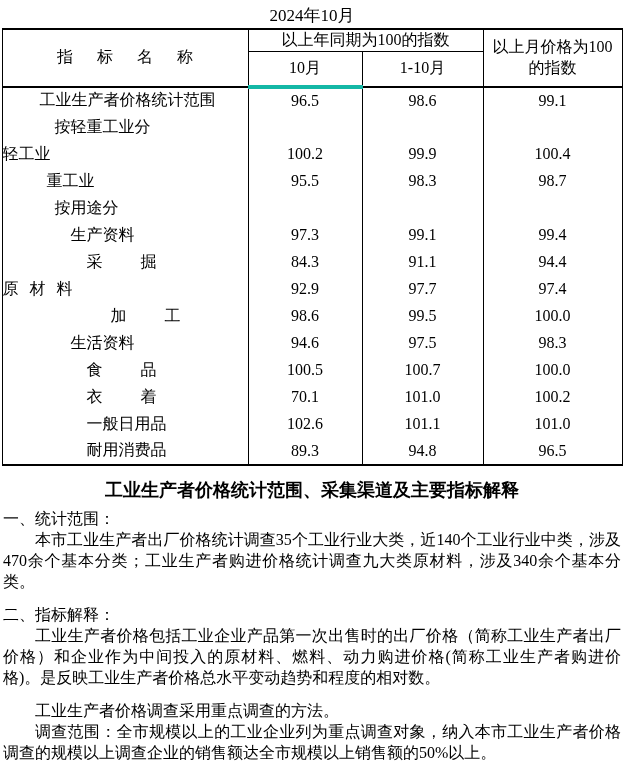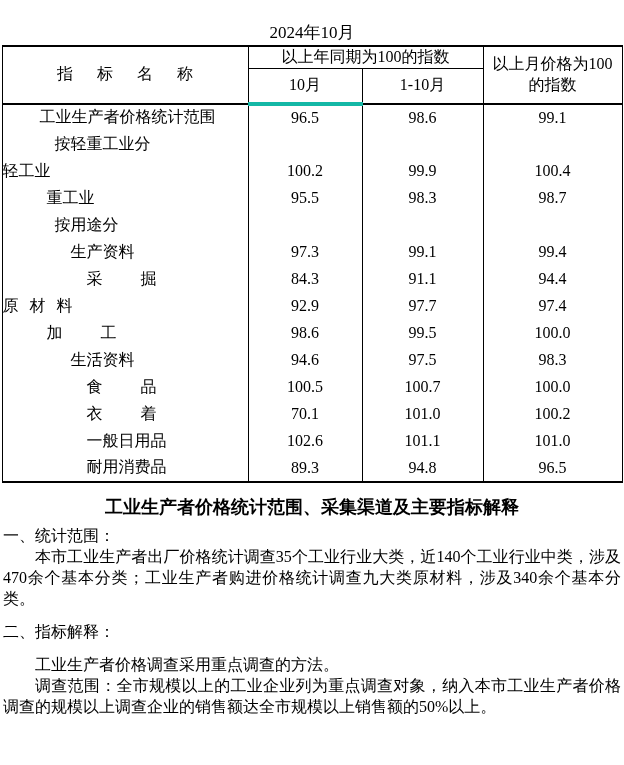--- a/index.html
+++ b/index.html
@@ -9,21 +9,21 @@
     color: #000000;
     font-family: "Liberation Serif", "DejaVu Serif", serif;
   }
   body {
     width: 624px;
     height: 765px;
     overflow: hidden;
   }
   
   .report-title {
-    padding-top: 23px;
+    padding-top: 6px;
     height: 20px;
     line-height: 20px;
     text-align: center;
     font-size: 17px;
   }
   
   table.price-table {
     margin: 2px auto 0 auto;
     width: 620px;
     border-collapse: collapse;
@@ -175,21 +175,21 @@
     <td class="num num-janoct">91.1</td>
     <td class="num num-mom">94.4</td>
   </tr>
       <tr>
     <td class="name-cell" style=""><span class="nm jname">原材料</span></td>
     <td class="num num-oct">92.9</td>
     <td class="num num-janoct">97.7</td>
     <td class="num num-mom">97.4</td>
   </tr>
       <tr>
-    <td class="name-cell" style="padding-left: 44px;"><span class="nm jname">加工</span></td>
+    <td class="name-cell" style="padding-left: 108px;"><span class="nm jname">加工</span></td>
     <td class="num num-oct">98.6</td>
     <td class="num num-janoct">99.5</td>
     <td class="num num-mom">100.0</td>
   </tr>
       <tr>
     <td class="name-cell" style="padding-left: 68px;"><span class="nm">生活资料</span></td>
     <td class="num num-oct">94.6</td>
     <td class="num num-janoct">97.5</td>
     <td class="num num-mom">98.3</td>
   </tr>
@@ -222,18 +222,19 @@
 
 <div class="notes-heading">工业生产者价格统计范围、采集渠道及主要指标解释</div>
 
 <div class="notes">
     <div class="note-section">
     <div class="note-title">一、统计范围：</div>
   <p>本市工业生产者出厂价格统计调查35个工业行业大类，近140个工业行业中类，涉及470余个基本分类；工业生产者购进价格统计调查九大类原材料，涉及340余个基本分类。</p>
     </div>
     <div class="note-section">
     <div class="note-title">二、指标解释：</div>
+  <p>工业生产者价格包括工业企业产品第一次出售时的出厂价格（简称工业生产者出厂价格）和企业作为中间投入的原材料、燃料、动力购进价格(简称工业生产者购进价格)。是反映工业生产者价格总水平变动趋势和程度的相对数。</p>
     </div>
     <div class="note-section">
   <p>工业生产者价格调查采用重点调查的方法。</p>
       <p>调查范围：全市规模以上的工业企业列为重点调查对象，纳入本市工业生产者价格调查的规模以上调查企业的销售额达全市规模以上销售额的50%以上。</p>
     </div>
   </div>
 
 </body></html>

